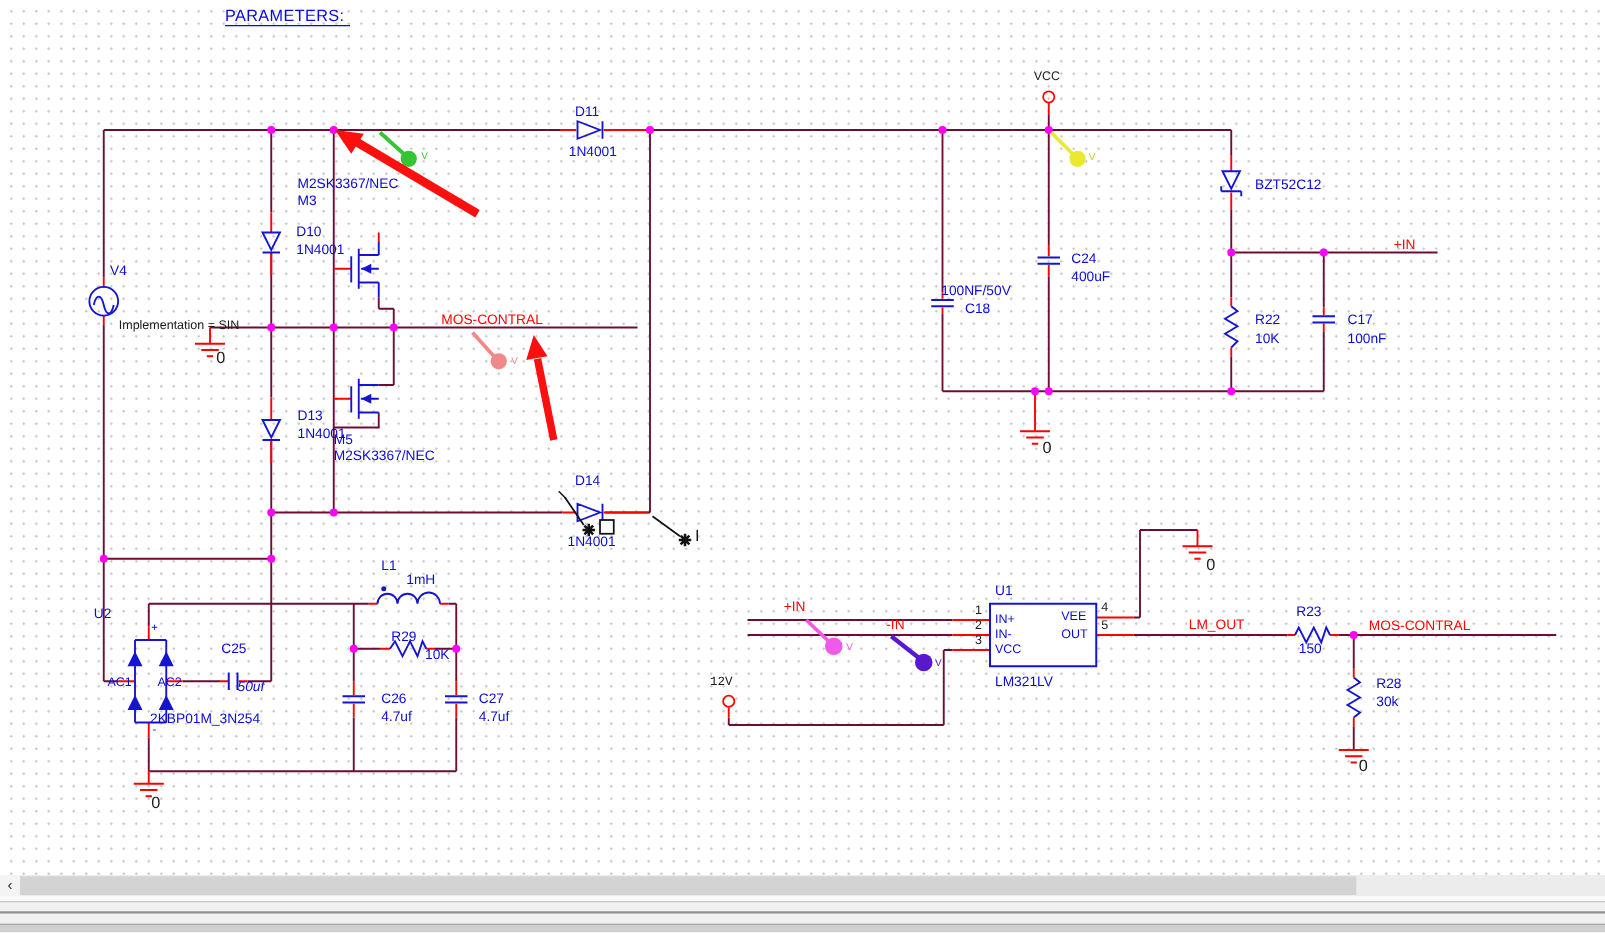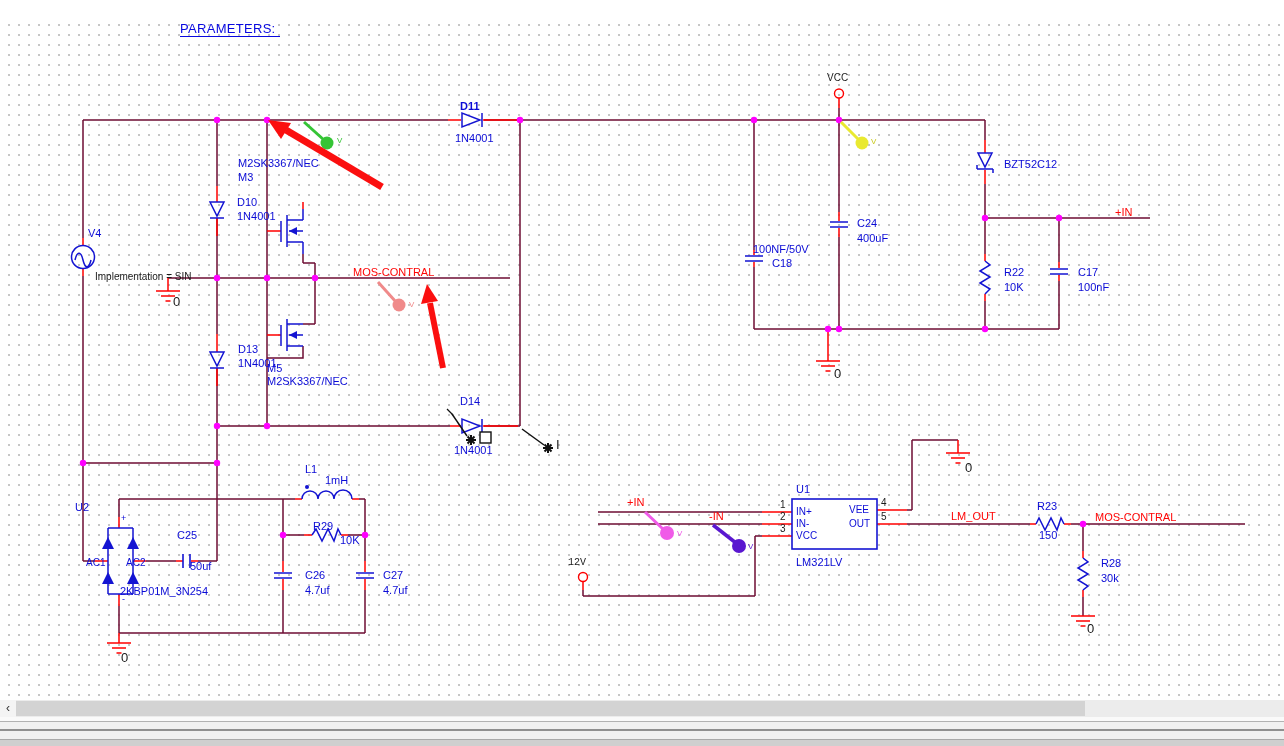--- a/index.html
+++ b/index.html
@@ -1,18 +1,18 @@
 <!DOCTYPE html>
 <html><head>
 <meta charset="utf-8">
 <style>
   html,body{margin:0;padding:0;background:#fff;}
   #stage{position:relative;width:1284px;height:746px;overflow:hidden;background:#fff;
          font-family:"Liberation Sans",sans-serif;}
-  #canvas{position:absolute;left:0;top:16px;width:1284px;height:700px;
+  #canvas{position:absolute;left:0;top:0;width:1284px;height:700px;
           background-image:radial-gradient(circle,#c6c6c6 0.9px,transparent 1.1px);
           background-size:10px 10px;background-position:4px 4px;}
   #canvas svg{position:absolute;left:0;top:0;}
   .lbl{position:absolute;white-space:nowrap;font-size:11px;line-height:1.1;}
   .c-blue{color:#0b0bd6}
   .c-net{color:#ff0505}
   .c-blk{color:#1a1a1a}
   .f8{font-size:8px}.f9{font-size:9px}.f10{font-size:10px}.f13{font-size:13px}
   .title{font-size:13px;color:#0909e0;border-bottom:1.5px solid #0909e0;padding-right:4px;letter-spacing:.3px;}
   #hscroll{position:absolute;left:0;top:700px;width:1284px;height:17px;background:#ececec;}
@@ -261,21 +261,21 @@
   <div class="lbl c-blue" style="left:237px;top:180px;">D10</div>
   <div class="lbl c-blue" style="left:237px;top:194px;">1N4001</div>
 
   <div class="lbl c-blue" style="left:238px;top:327px;">D13</div>
   <div class="lbl c-blue" style="left:238px;top:341px;">1N4001</div>
   <div class="lbl c-blue" style="left:267px;top:346px;text-align:right;">M5</div>
   <div class="lbl c-blue" style="left:267px;top:359px;">M2SK3367/NEC</div>
 
   <div class="lbl c-net" style="left:353px;top:250px;">MOS-CONTRAL</div>
 
-  <div class="lbl c-blue" style="left:460px;top:84px;font-weight:bold;">D11</div>
+  <div class="lbl c-blue" style="left:460px;top:84px;">D11</div>
   <div class="lbl c-blue" style="left:455px;top:116px;">1N4001</div>
   <div class="lbl c-blue" style="left:460px;top:379px;">D14</div>
   <div class="lbl c-blue" style="left:454px;top:428px;">1N4001</div>
   <div class="lbl c-blk f13" style="left:556px;top:422px;">I</div>
 
   <div class="lbl c-blk f10" style="left:827px;top:56px;">VCC</div>
   <div class="lbl c-blue" style="left:857px;top:201px;">C24</div>
   <div class="lbl c-blue" style="left:857px;top:216px;">400uF</div>
   <div class="lbl c-blue" style="left:753px;top:227px;">100NF/50V</div>
   <div class="lbl c-blue" style="left:772px;top:241px;">C18</div>
@@ -287,21 +287,21 @@
   <div class="lbl c-blue" style="left:1078px;top:250px;">C17</div>
   <div class="lbl c-blue" style="left:1078px;top:265px;">100nF</div>
 
   <div class="lbl c-blue" style="left:75px;top:485px;">U2</div>
   <div class="lbl c-blue f10" style="left:86px;top:541px;">AC1</div>
   <div class="lbl c-blue f10" style="left:126px;top:541px;">AC2</div>
   <div class="lbl c-blue f9" style="left:121px;top:498px;">+</div>
   <div class="lbl c-blue f9" style="left:122px;top:579px;">-</div>
   <div class="lbl c-blue" style="left:120px;top:569px;">2KBP01M_3N254</div>
   <div class="lbl c-blue" style="left:177px;top:513px;">C25</div>
-  <div class="lbl c-blue" style="left:190px;top:544px;">50uf</div>
+  <div class="lbl c-blue" style="left:190px;top:544px;font-style:italic;">50uf</div>
 
   <div class="lbl c-blue" style="left:305px;top:447px;">L1</div>
   <div class="lbl c-blue" style="left:325px;top:458px;">1mH</div>
   <div class="lbl c-blue" style="left:313px;top:504px;">R29</div>
   <div class="lbl c-blue" style="left:340px;top:518px;">10K</div>
   <div class="lbl c-blue" style="left:305px;top:553px;">C26</div>
   <div class="lbl c-blue" style="left:305px;top:568px;">4.7uf</div>
   <div class="lbl c-blue" style="left:383px;top:553px;">C27</div>
   <div class="lbl c-blue" style="left:383px;top:568px;">4.7uf</div>
 

